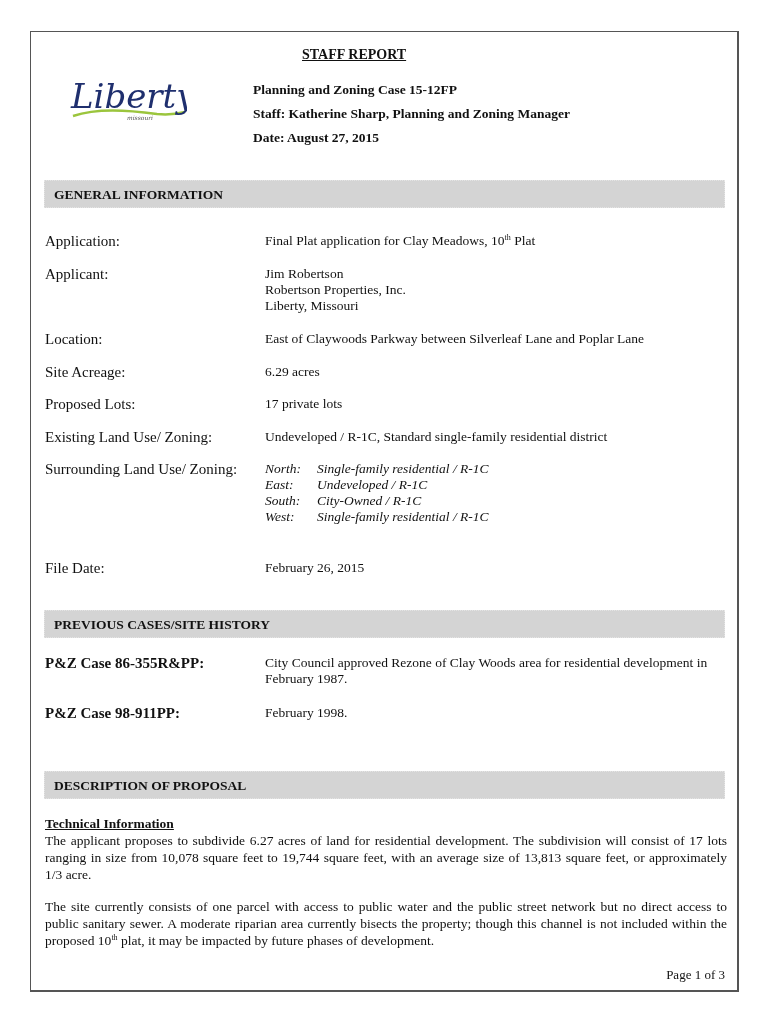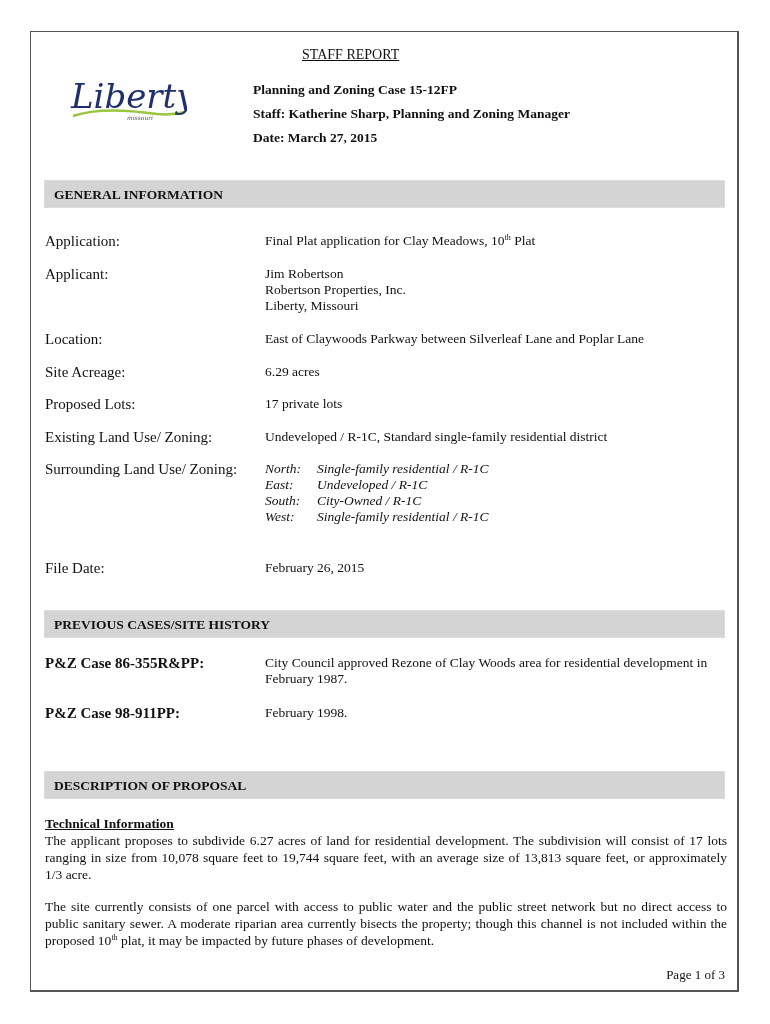--- a/index.html
+++ b/index.html
@@ -3,21 +3,21 @@
   <meta charset="utf-8">
   <style>
     html, body { margin: 0; padding: 0; background: #ffffff; }
     body { width: 770px; height: 1024px; position: relative; font-family: "Liberation Serif", serif; color: #111; }
     .page {
       position: absolute; left: 30px; top: 31px; width: 706px; height: 958px;
       border: 1px solid #555; border-right: 2px solid #555; border-bottom: 2px solid #555; box-sizing: content-box;
     }
     .abs { position: absolute; }
     .logo { left: 36px; top: 30px; width: 120px; height: 78px; }
-    .header-title { left: 271px; top: 15px; font-weight: normal; font-size: 14px; text-decoration: underline; }
+    .header-title { left: 271px; top: 15px; font-weight: bold; font-size: 14px; text-decoration: underline; }
     .header-line { left: 222px; font-weight: bold; font-size: 13.5px; }
     .section-bar {
       position: absolute; left: 13px; width: 681px; height: 28px; background: #d4d4d4;
       border: 1px dotted #e4e4e4; box-sizing: border-box;
     }
     .section-bar span { position: absolute; left: 9px; top: 6px; font-weight: bold; font-size: 13.5px; }
     .lbl { position: absolute; left: 14px; font-size: 15px; }
     .val { position: absolute; left: 234px; font-size: 13.5px; line-height: 16px; }
     .bold { font-weight: bold; }
     sup { font-size: 8px; line-height: 0; vertical-align: super; }
@@ -36,21 +36,21 @@
     <svg width="120" height="78" viewBox="0 0 120 78">
       <path d="M6 54 C 30 46, 60 48, 90 52 C 100 53, 110 52, 118 50" stroke="#9bc53d" stroke-width="2.5" fill="none"></path>
       <text x="4" y="46" font-family="DejaVu Serif, serif" font-style="italic" font-size="34" fill="#1f2f6e">Liberty</text>
       <text x="60" y="58" font-family="DejaVu Serif, serif" font-style="italic" font-size="6" fill="#555">missouri</text>
     </svg>
   </div>
 
   <div class="abs header-title">STAFF REPORT</div>
   <div class="abs header-line" style="top:50px">Planning and Zoning Case 15-12FP</div>
   <div class="abs header-line" style="top:74px">Staff:  Katherine Sharp, Planning and Zoning Manager</div>
-  <div class="abs header-line" style="top:98px">Date:  March 27, 2015</div>
+  <div class="abs header-line" style="top:98px">Date:  August 27, 2015</div>
 
   <div class="section-bar" style="top:148px">
     <span>GENERAL INFORMATION</span>
   </div>
 
   <div class="lbl" style="top:201px">Application:</div>
   <div class="val" style="top:201px"><span>Final Plat application for Clay Meadows, 10</span><sup>th</sup><span> Plat</span></div>
 
   <div class="lbl" style="top:234px">Applicant:</div>
   <div class="val" style="top:234px">

